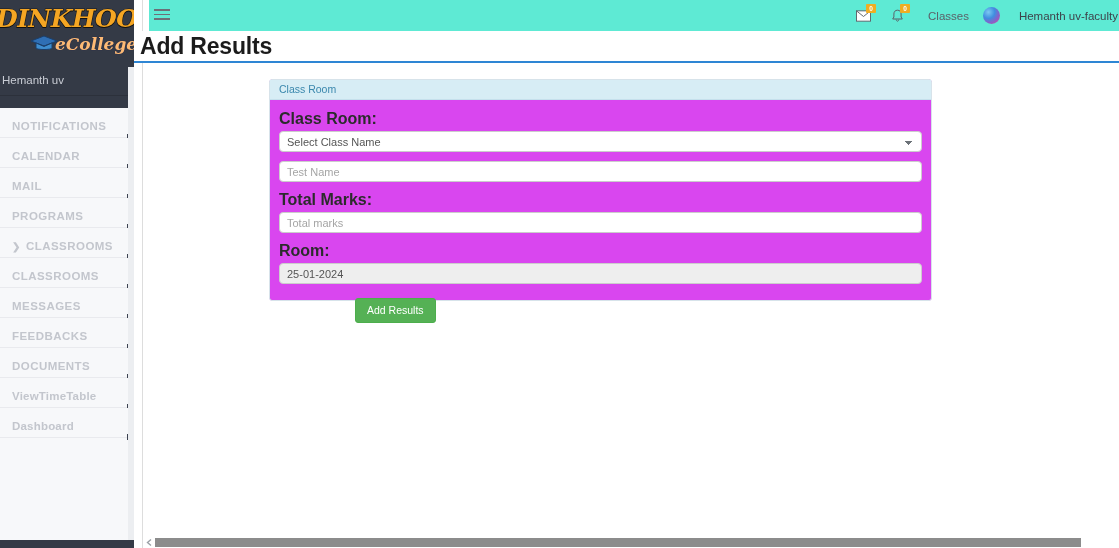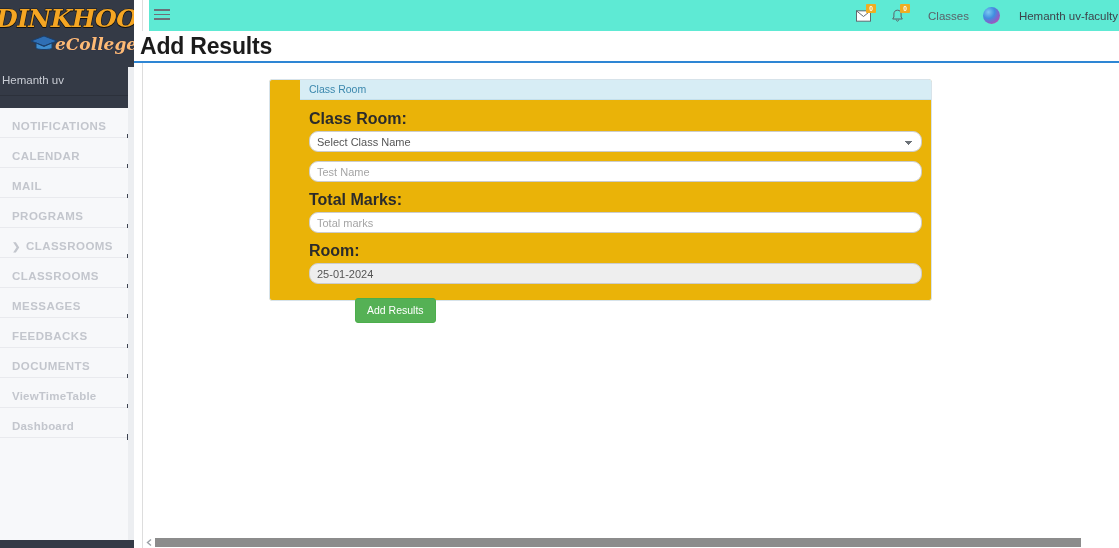--- a/index.html
+++ b/index.html
@@ -170,44 +170,43 @@
   
   #content{
     position:absolute; left:144px; top:65px;
     width:975px; height:468px;
     background:#ffffff;
     overflow:hidden;
   }
   #panel{
     position:absolute; left:125px; top:14px;
     width:663px;
-    background:#eab308;
+    background:#d946ef;
     border:1px solid #d7e3ea;
     border-radius:3px;
-    padding-left:30px;
   }
   .panel-head{
     height:20px;
     background:#d7edf5;
     border-bottom:1px solid #c5e0ec;
     padding:3px 0 0 9px;
     font-size:10.5px;
     color:#3a87ad;
   }
   .panel-body{ padding:10px 9px 14px 9px; }
   .field{ margin-bottom:9px; }
   .field:last-child{ margin-bottom:2px; }
   .flabel{
     font-size:16px; font-weight:bold;
     color:#2b2b2b; display:block;
     margin-bottom:3px;
   }
   .ctrl{
     display:block; width:100%; height:21px;
-    border:1px solid #cccccc; border-radius:9px;
+    border:1px solid #cccccc; border-radius:4px;
     background:#ffffff;
     font-family:"Liberation Sans", sans-serif;
     font-size:11px; color:#555555;
     padding:0 7px;
     outline:none;
   }
   .ctrl::placeholder{ color:#a5a5a5; }
   select.ctrl{
     -webkit-appearance:none; appearance:none;
     background-image:

